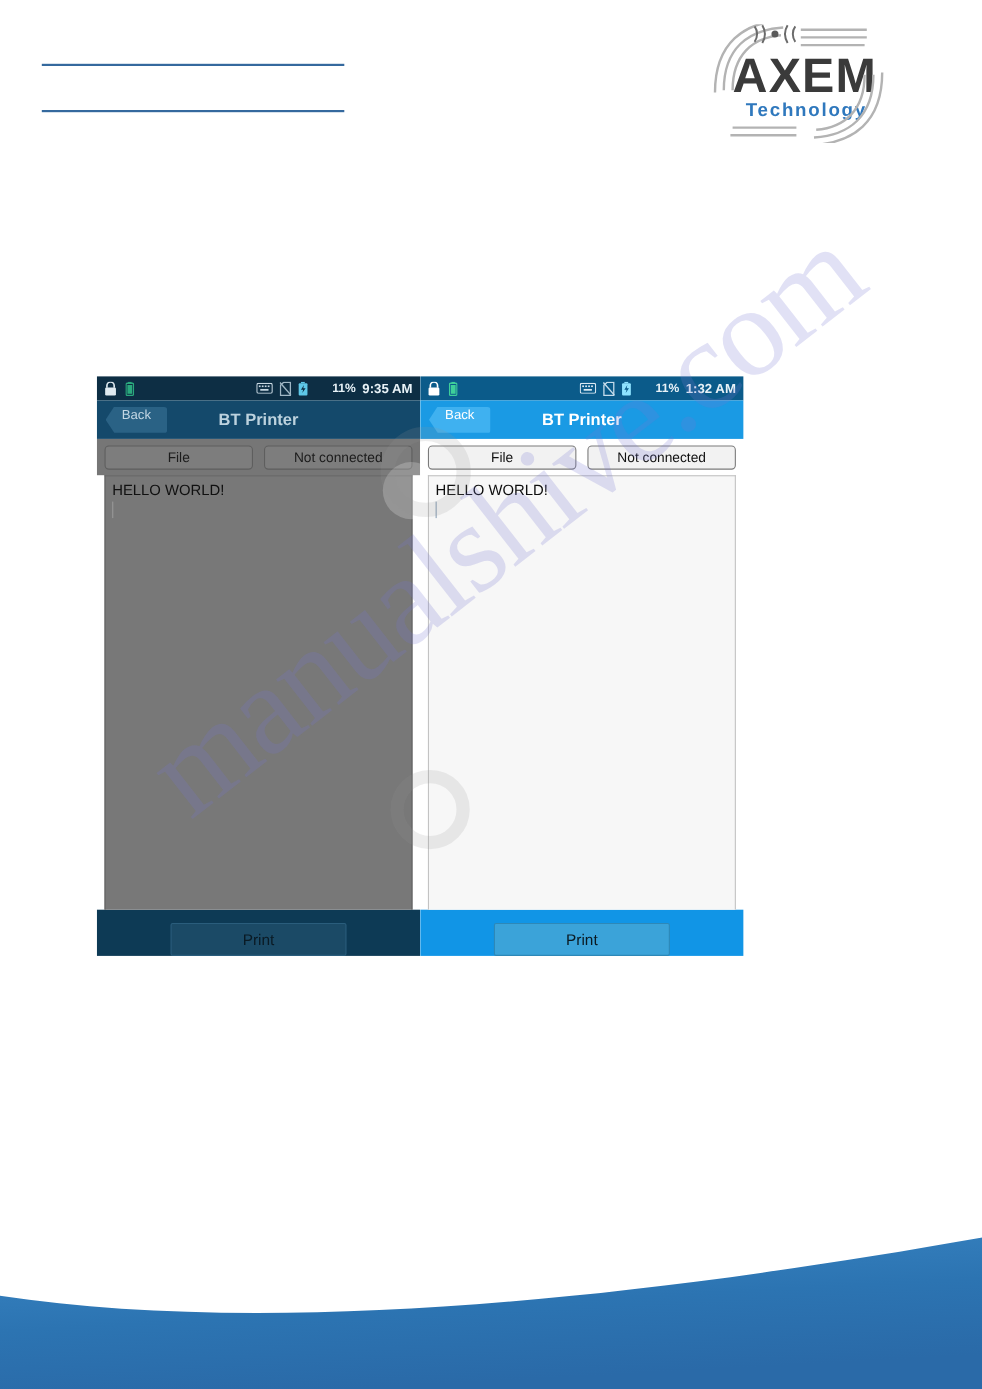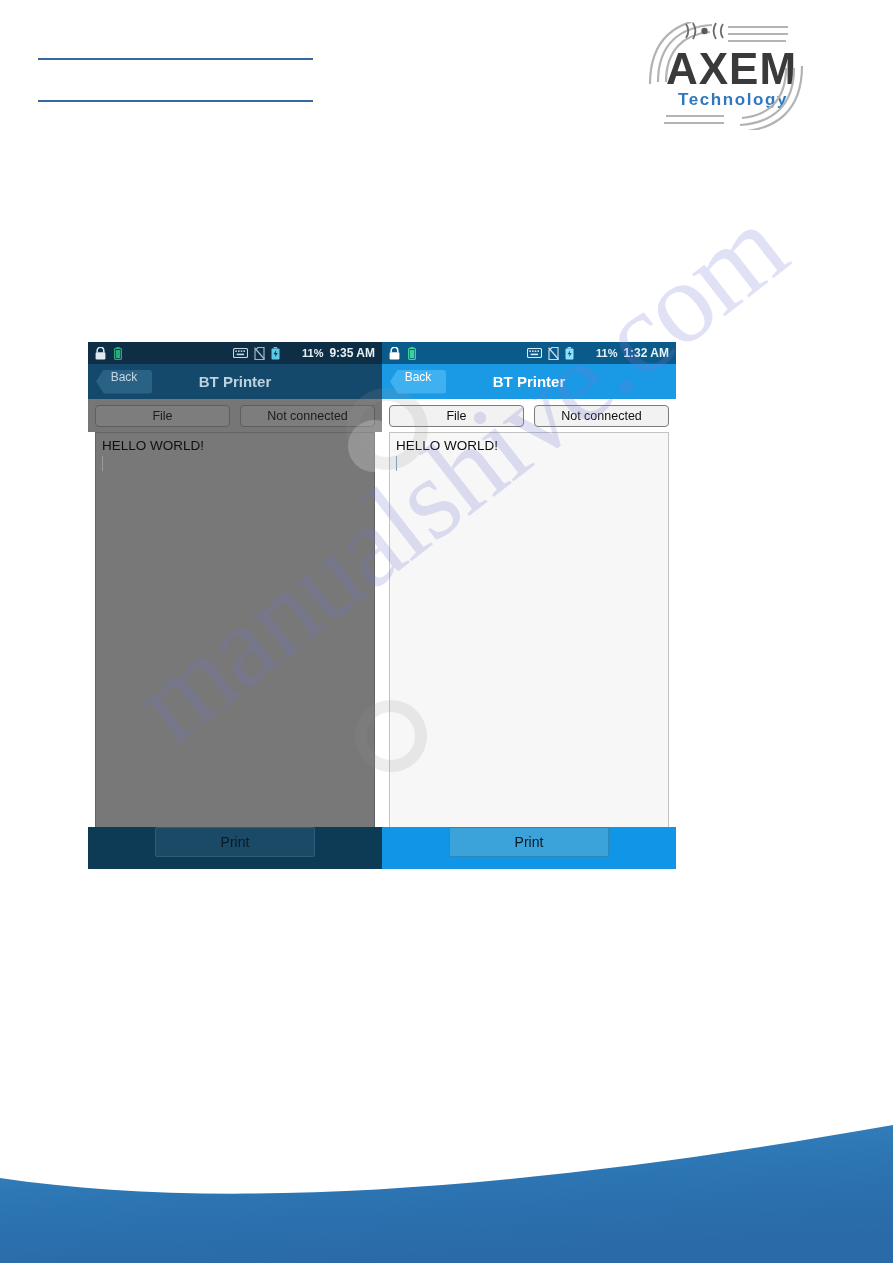--- a/index.html
+++ b/index.html
@@ -179,21 +179,21 @@
     width: 1px;
     height: 15px;
     margin-top: 2px;
   }
 
   
   .bottombar {
     flex: none;
     height: 42px;
     display: flex;
-    align-items: flex-start;
+    align-items: flex-end;
     justify-content: center;
     box-sizing: border-box;
   }
   .print-btn {
     width: 160px;
     height: 30px;
     display: flex;
     align-items: center;
     justify-content: center;
     font-size: 14px;

